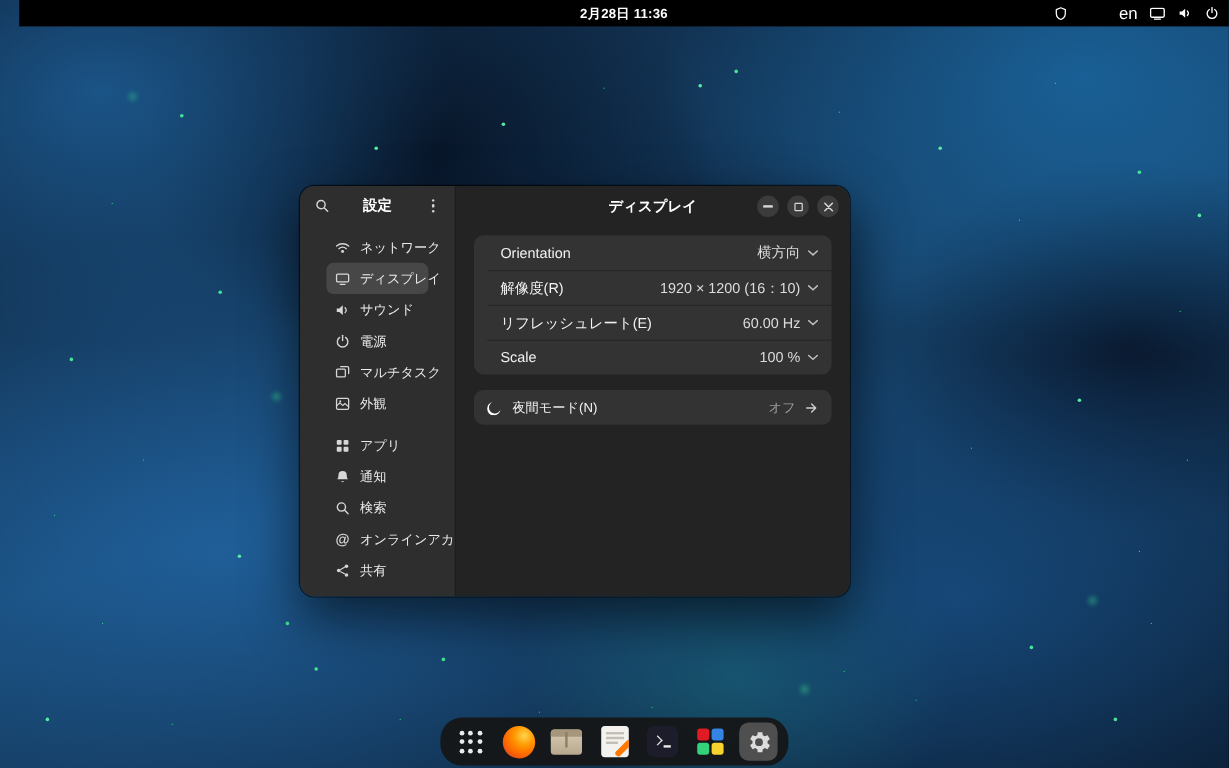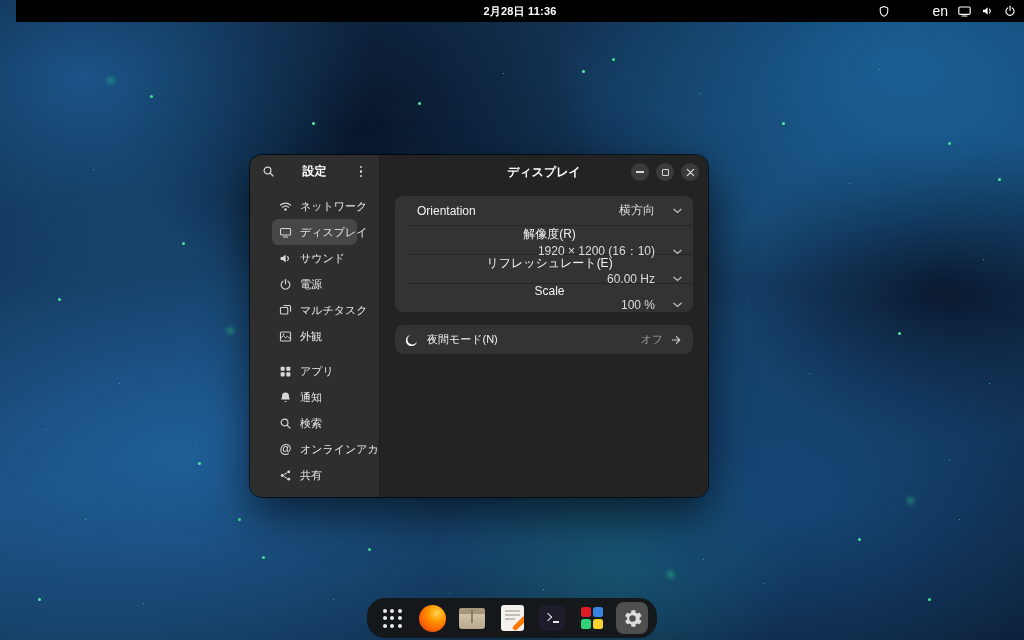--- a/index.html
+++ b/index.html
@@ -79,22 +79,22 @@
   .m-title { font-size:12px; font-weight:bold; color:#fff; }
   .win-controls { position:absolute; right:9px; top:8px; display:flex; gap:7px; }
   .wbtn { width:18px; height:18px; border-radius:50%; background:#3b3b3b; color:#d8d8d8;
     display:flex; align-items:center; justify-content:center; }
   .dash { width:8px; height:1.5px; background:currentColor; display:block; }
   .maxbox { width:7px; height:7px; border:1.4px solid currentColor; display:block; border-radius:1px; }
 
   .card { width:298px; margin:7px auto 0; border-radius:8px; overflow:hidden; background:#333333; }
   .row { height:29px; display:flex; align-items:center; padding:0 11px; font-size:12px;
     color:#f2f2f2;margin-left:11px; }
-  .row + .row { border-top:1px solid #262626;flex-direction:column; }
-  .row-value { margin-left:auto; display:flex; align-items:center; gap:18px; color:#dcdcdc; }
+  .row + .row { border-top:1px solid #262626; }
+  .row-value { margin-left:auto; display:flex; align-items:center; gap:6px; color:#dcdcdc; }
   .chev { color:#bdbdbd; display:flex; }
 
   .night { width:298px; margin:13px auto 0; height:29px; border-radius:8px; background:#333333;
     display:flex; align-items:center; padding:0 11px; gap:8px; font-size:11px; color:#f2f2f2; }
   .night-value { margin-left:auto; display:flex; align-items:center; gap:7px; color:#9c9c9c; }
   .moon { color:#fff; display:flex; }
 
   
   .dock { position:absolute; left:50%; bottom:2px; transform:translateX(-50%); z-index:40;
     background:rgba(22,22,22,.93); border-radius:18px; padding:4px 9px; height:40px;

